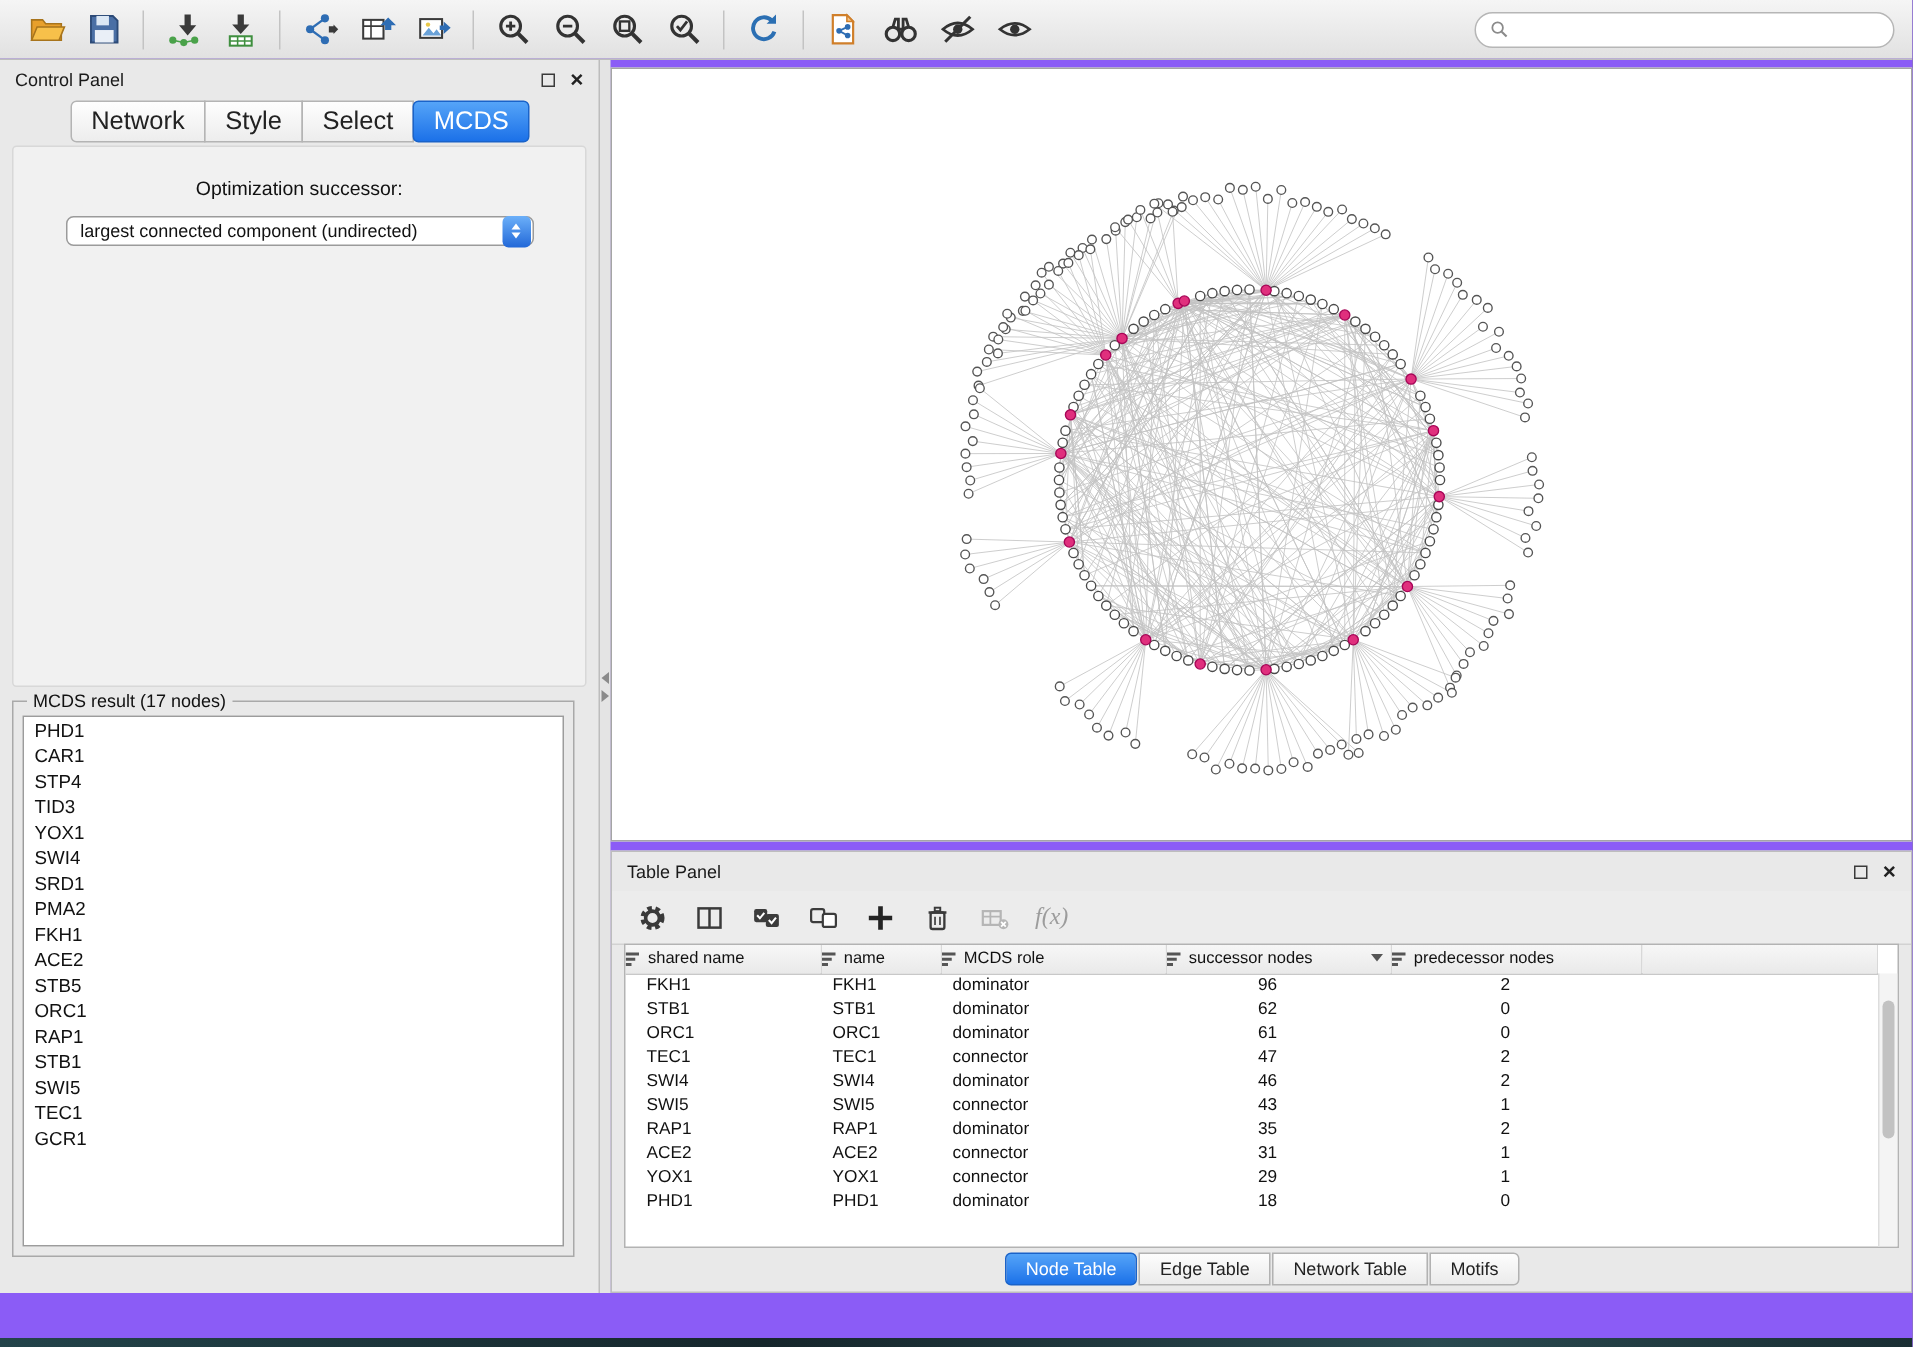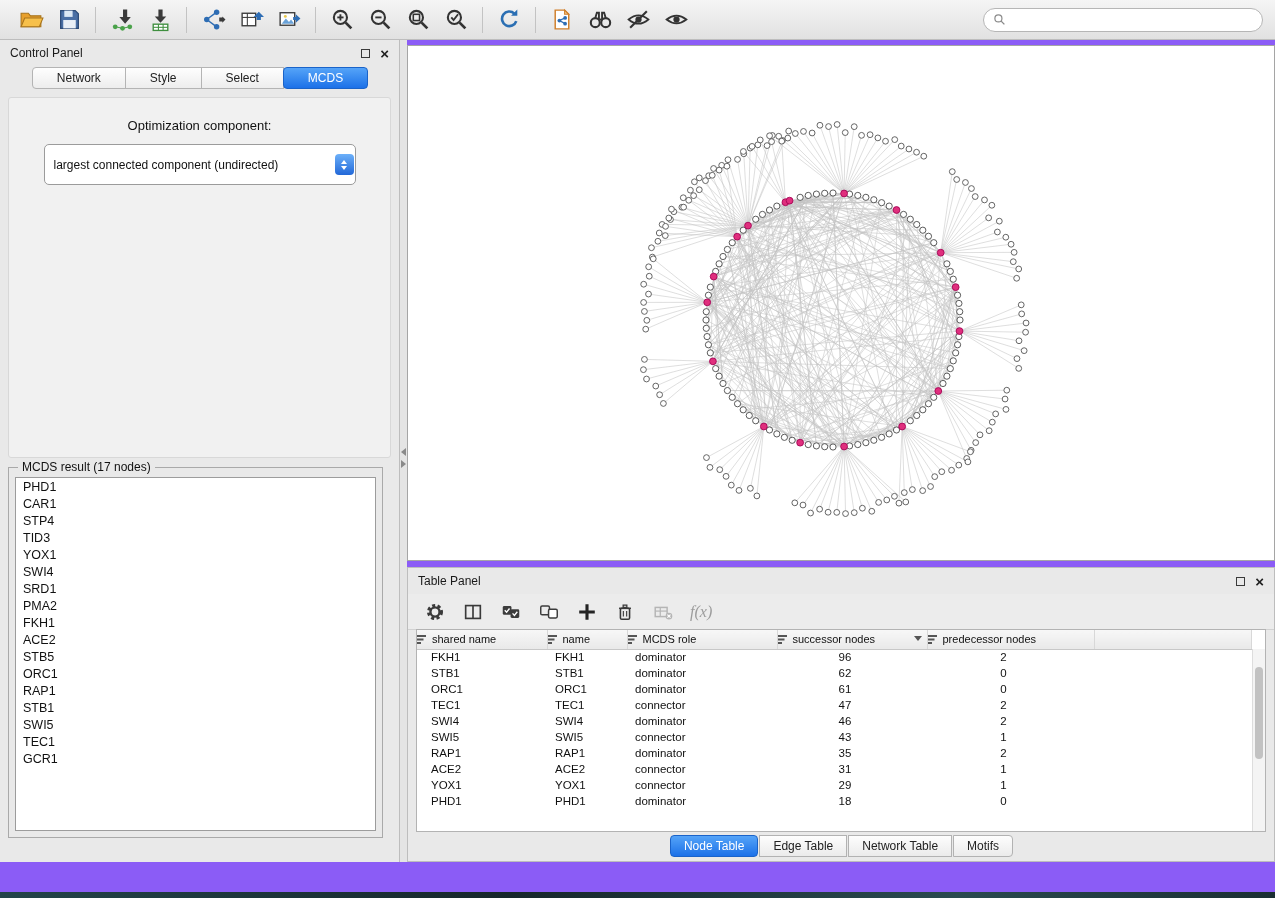--- a/index.html
+++ b/index.html
@@ -17,27 +17,27 @@
 .search svg{width:13px;height:13px;flex:none}
 .search input{border:none;outline:none;flex:1;font-size:12px;background:transparent;font-family:"Liberation Sans",sans-serif}
 
 
 .control-panel{position:absolute;top:40px;left:0;width:400px;bottom:36px;background:#e9e9e9;border-right:1px solid #bdbdbd}
 .panel-header{height:26px;display:flex;align-items:center;padding:0 10px;font-size:12px;color:#1a1a1a}
 .winbtns{margin-left:auto;display:flex;gap:10px;align-items:center}
 .float-icon{width:9px;height:9px;border:1.5px solid #3a3a3a;display:inline-block}
 .close-x{font-size:15px;font-weight:bold;color:#222;line-height:1}
 .cp-tabs{display:flex;justify-content:center;margin-top:1px}
-.cp-tab{font-size:12px;padding:3px 24px;background:linear-gradient(#fefefe,#ededed);border:1px solid #b4b4b4;margin-right:-1px;color:#222;cursor:default}
+.cp-tab{font-size:17px;padding:3px 13px;background:linear-gradient(#fefefe,#ededed);border:1px solid #b4b4b4;margin-right:-1px;color:#222;cursor:default}
 .cp-tab:first-child{border-radius:4px 0 0 4px}
 .cp-tab.lastcp{border-radius:0 4px 4px 0}
 .cp-tab.active{background:linear-gradient(#55a4f8,var(--accent));color:#fff;border-color:#1a63c9;border-radius:4px;position:relative;z-index:1}
 .cp-card{position:absolute;left:8px;right:8px;top:57px;height:361px;background:#f1f1f1;border:1px solid #d8d8d8;border-radius:3px;text-align:center}
 .opt-label{margin-top:20px;font-size:13px;color:#111}
-.popup{margin:11px auto 4px;width:312px;height:41px;border:1px solid #9b9b9b;border-radius:5px;background:#fff;display:flex;align-items:center}
+.popup{margin:11px auto 4px;width:312px;height:20px;border:1px solid #9b9b9b;border-radius:5px;background:#fff;display:flex;align-items:center}
 .popup-label{flex:1;text-align:left;padding:0 9px;font-size:12px;color:#111;white-space:nowrap;overflow:hidden}
 .popup-step{width:19px;height:21px;margin:1px;border-radius:4px;background:linear-gradient(#6cb0f9,#2268d8);display:flex;flex-direction:column;align-items:center;justify-content:center;gap:2px}
 .chev-up{width:0;height:0;border-left:3.5px solid transparent;border-right:3.5px solid transparent;border-bottom:4.5px solid #fff}
 .chev-dn{width:0;height:0;border-left:3.5px solid transparent;border-right:3.5px solid transparent;border-top:4.5px solid #fff}
 .btn-row{margin-top:13px;display:flex;justify-content:center;gap:13px}
 .btn{font-size:12.5px;color:#111;padding:3px 15px;background:linear-gradient(#ffffff,#e9e9e9);border:1px solid #9b9b9b;border-radius:4px;font-family:"Liberation Sans",sans-serif;cursor:default}
 .btn.focused{box-shadow:0 0 0 3px rgba(72,144,240,.55);border-color:#3d7fd6}
 .fieldset{position:absolute;left:8px;right:16px;top:427px;bottom:24px;border:1px solid #a9a9a9}
 .fieldset-legend{position:absolute;top:-8px;left:9px;background:#e9e9e9;padding:0 4px;font-size:12px;color:#111}
 .mcds-list{position:absolute;left:6px;right:6px;top:9px;bottom:6px;background:#fff;border:1px solid #9c9c9c;overflow:hidden;text-align:left}
@@ -242,21 +242,21 @@
         <span class="close-x">×</span>
       </span>
     </div>
     <div class="cp-tabs">
       <span class="cp-tab">Network</span>
       <span class="cp-tab">Style</span>
       <span class="cp-tab">Select</span>
       <span class="cp-tab active lastcp">MCDS</span>
     </div>
     <div class="cp-card">
-      <div class="opt-label">Optimization component:</div>
+      <div class="opt-label">Optimization successor:</div>
       <div class="popup">
         <span class="popup-label">largest connected component (undirected)</span>
         <span class="popup-step">
             <span class="chev-up"></span>
             <span class="chev-dn"></span>
           </span>
       </div>
     </div>
     <div class="fieldset">
       <span class="fieldset-legend">MCDS result (17 nodes)</span>

